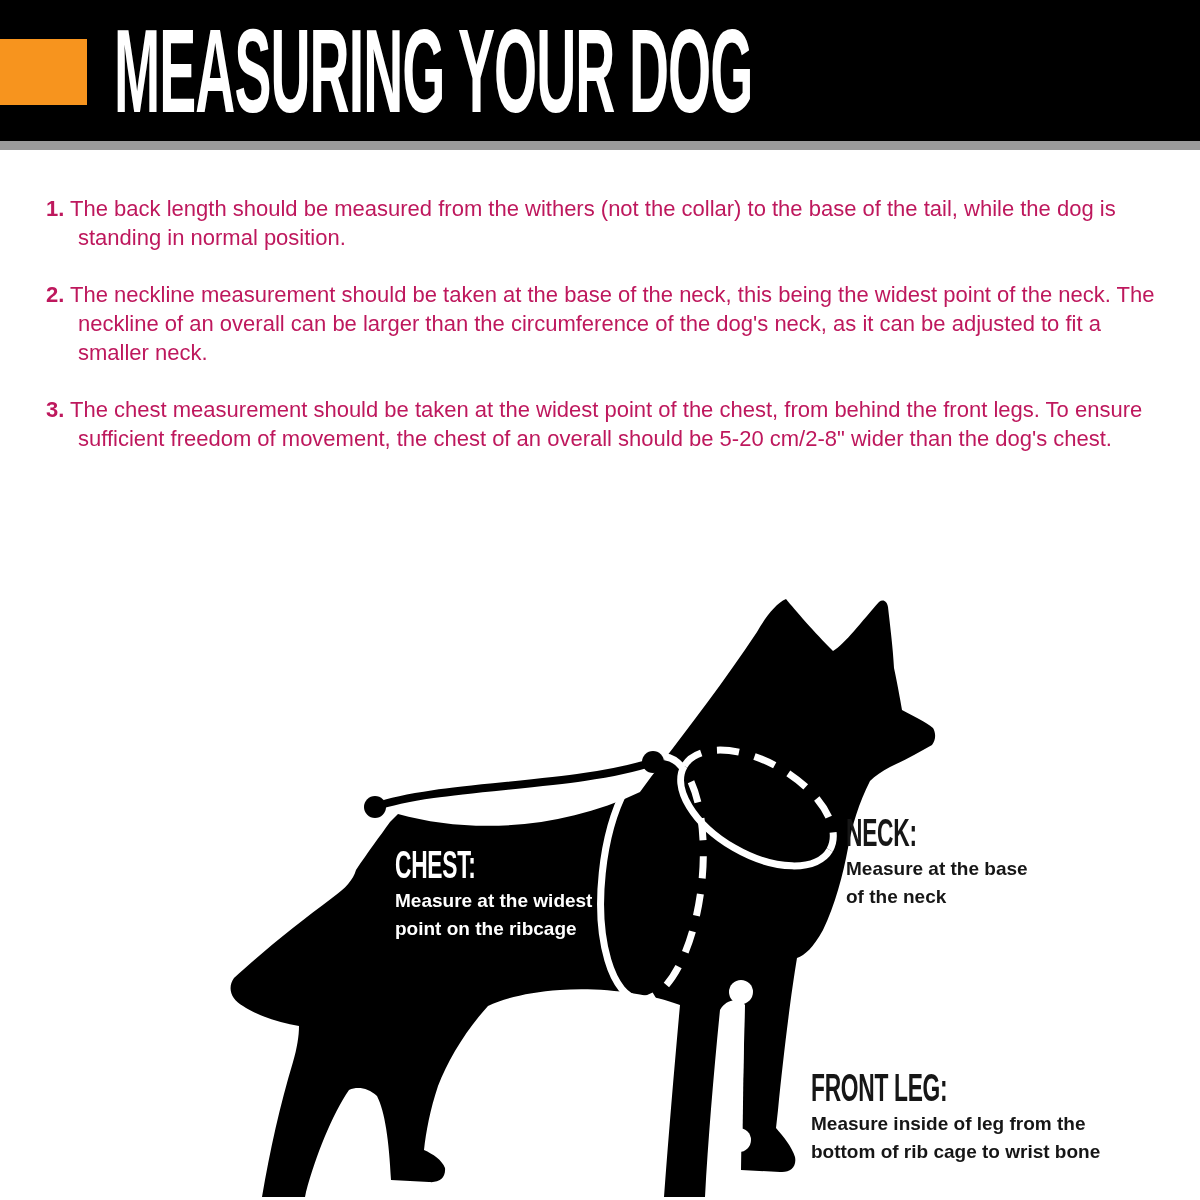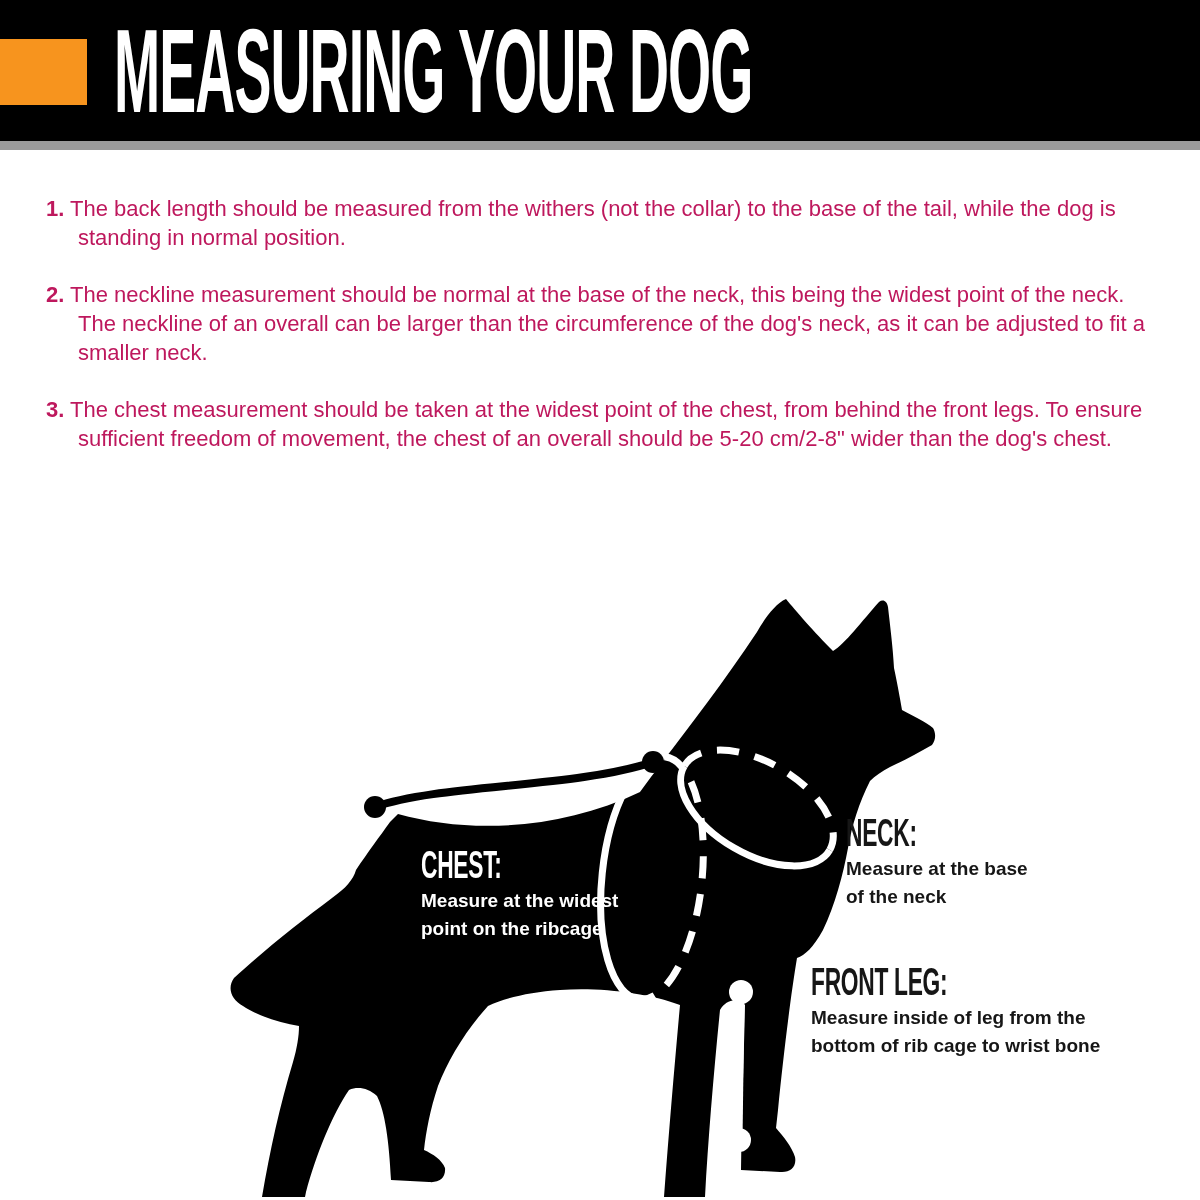--- a/index.html
+++ b/index.html
@@ -59,21 +59,21 @@
   </div>
   <div class="divider"></div>
 
   <div class="instructions">
     <div class="para">
       <span class="num">1.</span>
       <span>The back length should be measured from the withers (not the collar) to the base of the tail, while the dog is standing in normal position.</span>
     </div>
     <div class="para">
       <span class="num">2.</span>
-      <span>The neckline measurement should be normal at the base of the neck, this being the widest point of the neck. The neckline of an overall can be larger than the circumference of the dog's neck, as it can be adjusted to fit a smaller neck.</span>
+      <span>The neckline measurement should be taken at the base of the neck, this being the widest point of the neck. The neckline of an overall can be larger than the circumference of the dog's neck, as it can be adjusted to fit a smaller neck.</span>
     </div>
     <div class="para">
       <span class="num">3.</span>
       <span>The chest measurement should be taken at the widest point of the chest, from behind the front legs. To ensure sufficient freedom of movement, the chest of an overall should be 5-20 cm/2-8" wider than the dog's chest.</span>
     </div>
   </div>
 
   <svg class="dog-svg" width="1200" height="1200" viewBox="0 0 1200 1200">
 
     <path fill="#000000" d="
@@ -141,31 +141,31 @@
     </g>
 
     <g>
       <path d="M 375 807 C 440 784 575 788 653 762" fill="none" stroke="#000000" stroke-width="8" stroke-linecap="round"></path>
       <circle cx="375" cy="807" r="11" fill="#000000"></circle>
       <circle cx="653" cy="762" r="11" fill="#000000"></circle>
     </g>
   </svg>
 
 
-  <div class="dlabel on-dark" style="left:395px; top:847px;margin-left:26px;">
+  <div class="dlabel on-dark" style="left:395px; top:847px;">
     <div class="heading">CHEST:</div>
     <div class="desc">Measure at the widest
 point on the ribcage</div>
   </div>
 
   <div class="dlabel" style="left:846px; top:815px;">
     <div class="heading">NECK:</div>
     <div class="desc">Measure at the base
 of the neck</div>
   </div>
 
-  <div class="dlabel" style="left:811px; top:964px;">
+  <div class="dlabel" style="left:811px; top:1070px;">
     <div class="heading">FRONT LEG:</div>
     <div class="desc">Measure inside of leg from the
 bottom of rib cage to wrist bone</div>
   </div>
 
 </div>
 
 </body></html>

